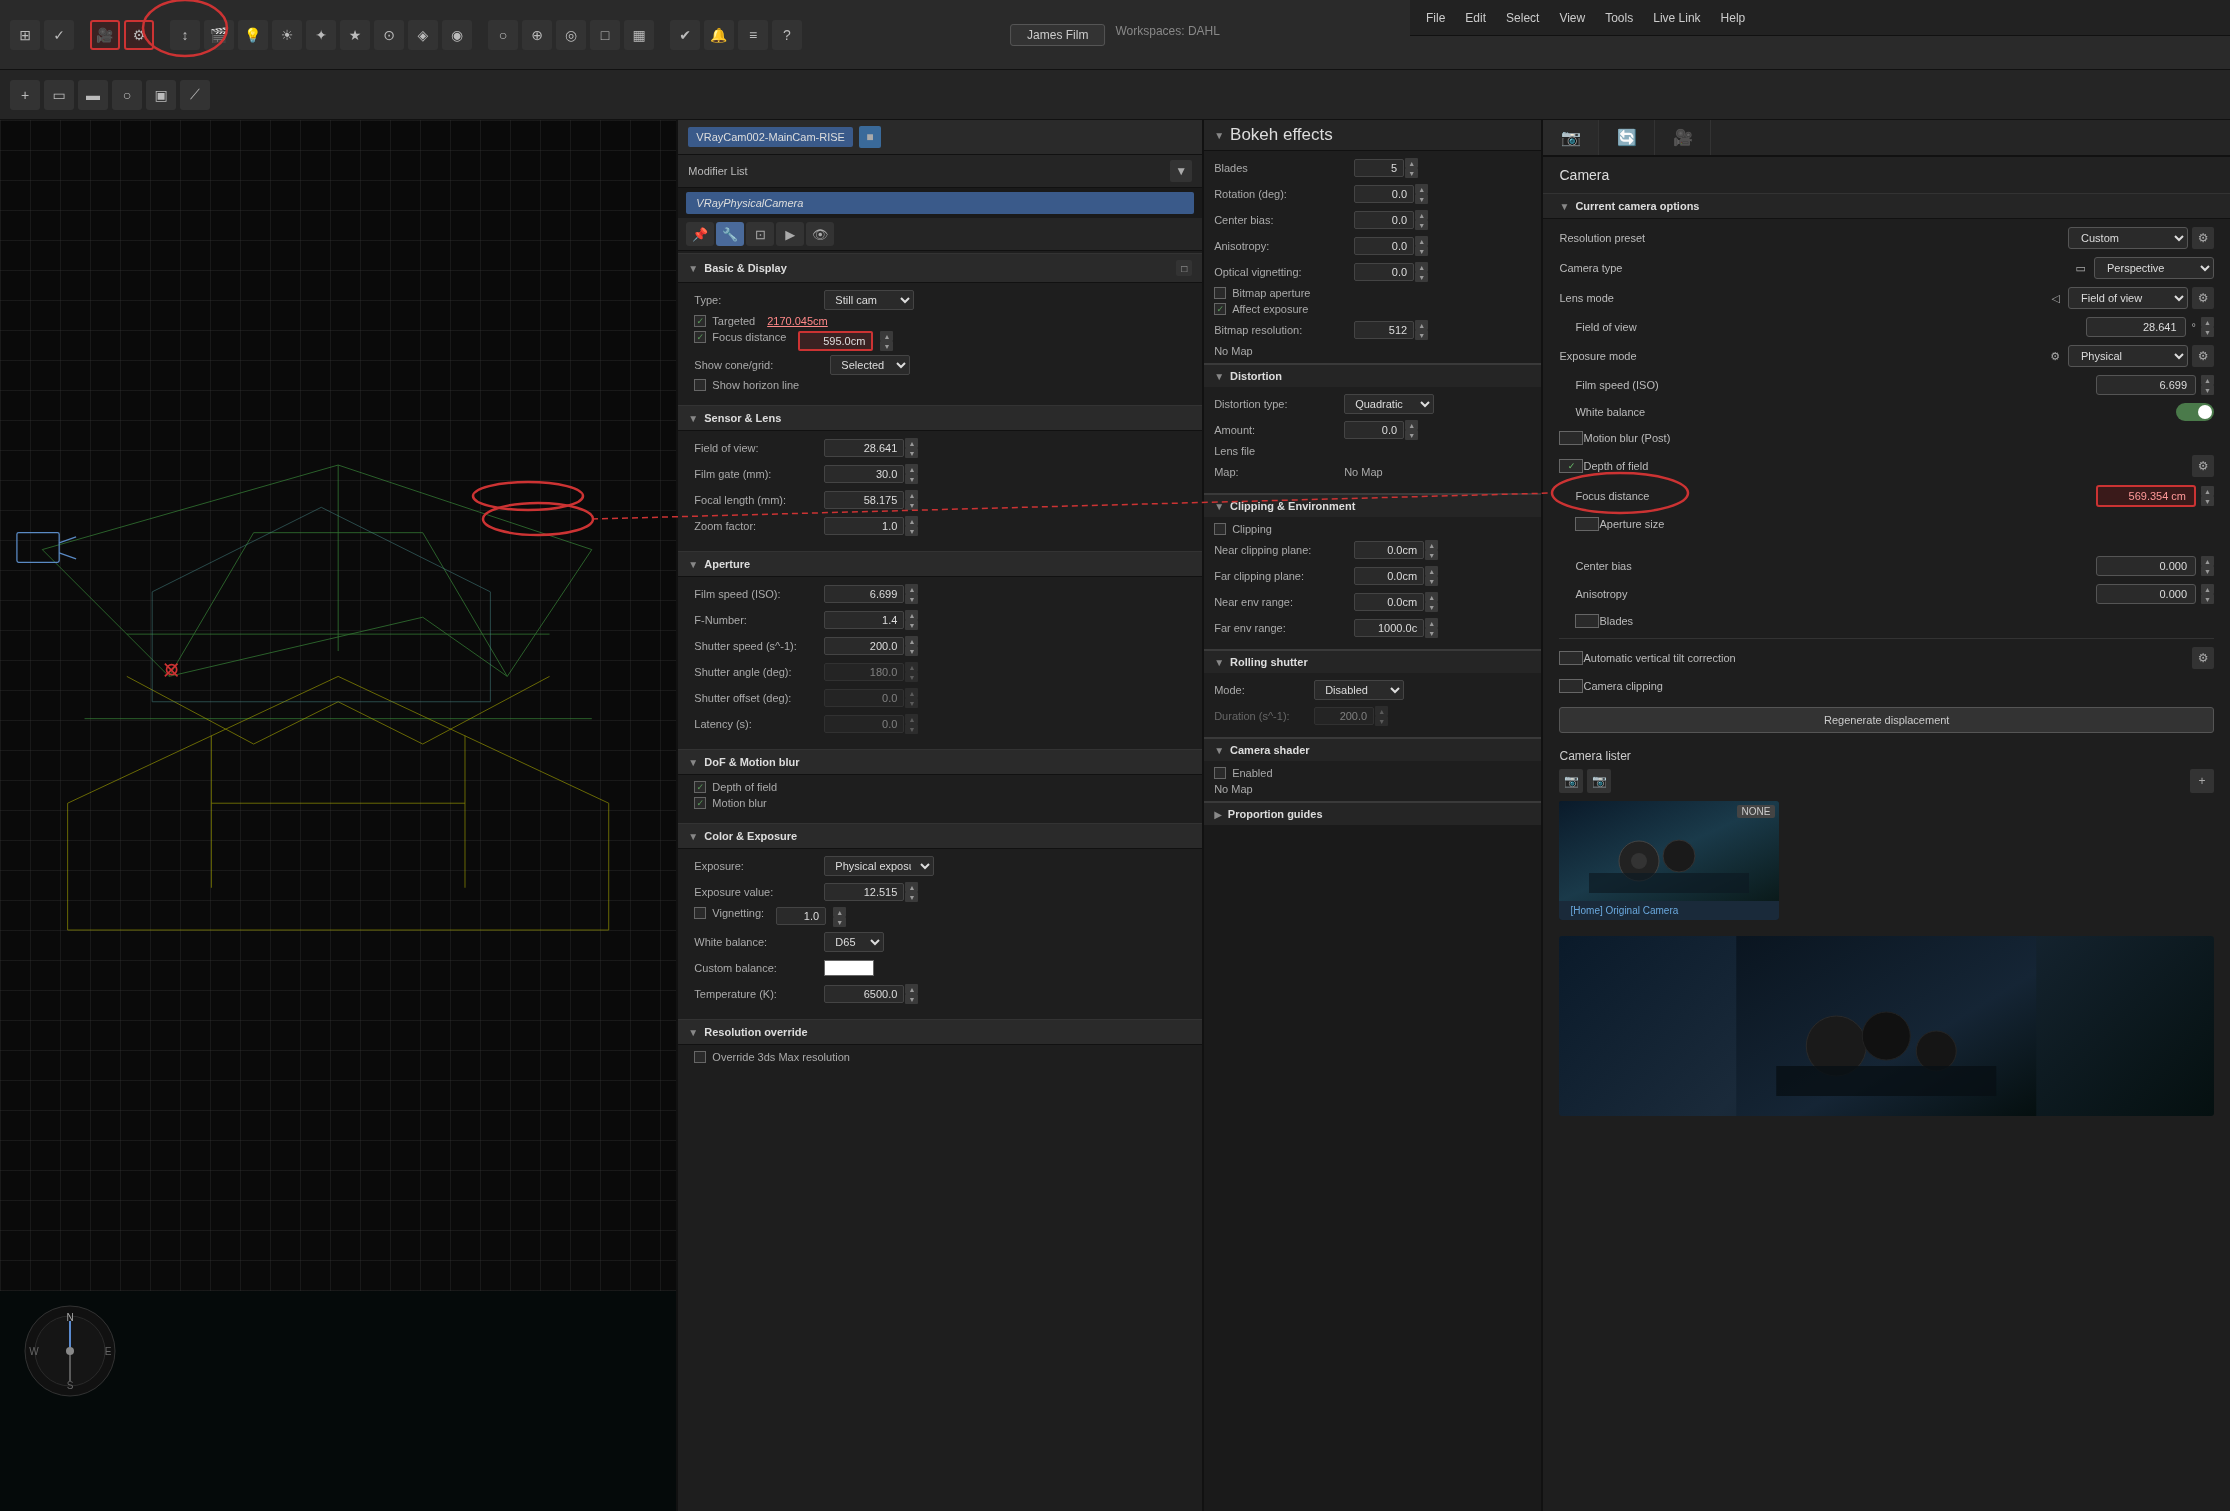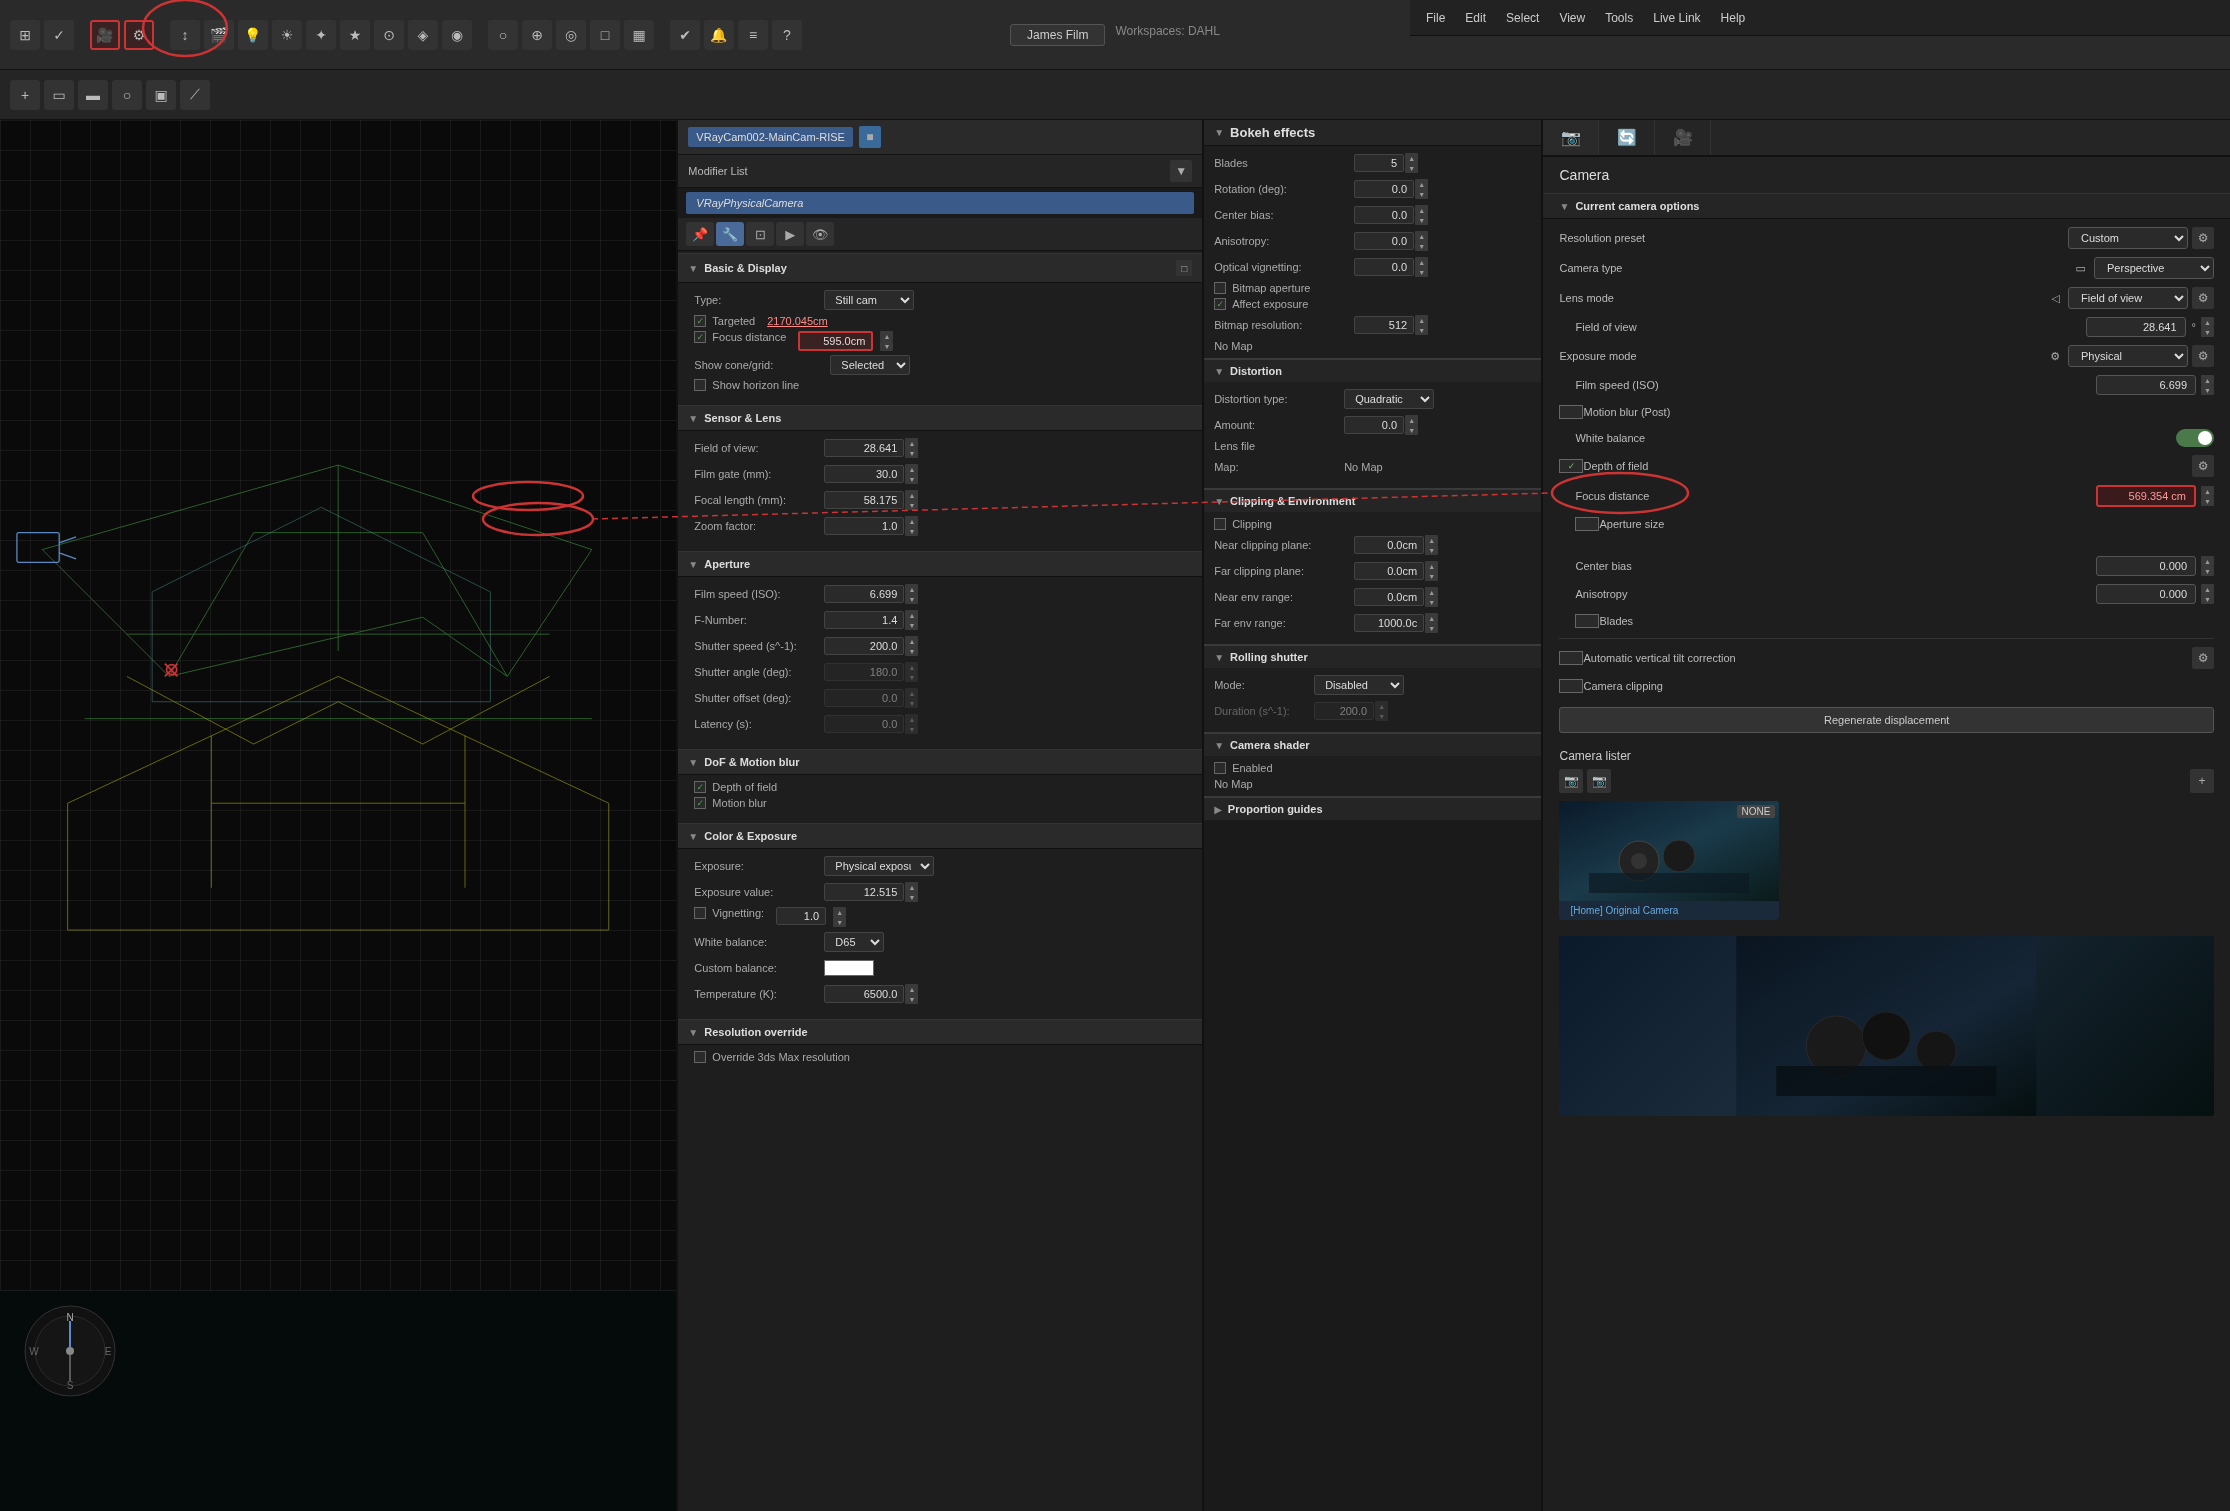--- a/index.html
+++ b/index.html
@@ -816,21 +816,21 @@
         <div class="checkbox-box"></div>
         <span class="checkbox-label">Override 3ds Max resolution</span>
       </div>
     </div>
   </div>
 
   <div style="width:400px;background:#1a1a1a;border-right:2px solid #111;overflow-y:auto;">
 
     <div style="background:#252525;padding:5px 10px;display:flex;align-items:center;gap:6px;border-bottom:1px solid #111;cursor:pointer;">
       <span style="color:#888;font-size:10px;">▼</span>
-      <span style="color:#ddd;font-size:13px;font-weight:bold;">Bokeh effects</span>
+      <span style="color:#ddd;font-size:17px;font-weight:normal;">Bokeh effects</span>
     </div>
     <div style="padding:6px 10px;background:#1e1e1e;">
       <div class="prop-row">
         <div class="prop-label" style="width:140px;">Blades</div>
         <div class="prop-value">
           <div class="num-input" style="width:50px;">5</div>
           <div class="spinners">
             <div class="sp">▲</div>
             <div class="sp">▼</div>
           </div>
@@ -1096,31 +1096,31 @@
       <div class="cam-prop-label">Film speed (ISO)</div>
       <div class="cam-prop-value">
         <div class="cam-num">6.699</div>
         <div class="spinners">
           <div class="sp">▲</div>
           <div class="sp">▼</div>
         </div>
       </div>
     </div>
 
+    <div class="cam-prop-row" style="padding-left:32px;">
+      <div class="cam-prop-label">White balance</div>
+      <div class="cam-prop-value">
+        <div class="cam-toggle"></div>
+      </div>
+    </div>
+
     <div class="cam-prop-row">
       <div style="width:24px;" class="cam-checkbox"></div>
       <div class="cam-prop-label" style="width:176px;">Motion blur (Post)</div>
       <div class="cam-prop-value"></div>
-    </div>
-
-    <div class="cam-prop-row" style="padding-left:32px;">
-      <div class="cam-prop-label">White balance</div>
-      <div class="cam-prop-value">
-        <div class="cam-toggle"></div>
-      </div>
     </div>
 
     <div class="cam-prop-row">
       <div style="width:24px;" class="cam-checkbox checked"></div>
       <div class="cam-prop-label" style="width:176px;">Depth of field</div>
       <div class="cam-prop-value">
         <div class="cam-icon-btn">⚙</div>
       </div>
     </div>
 

